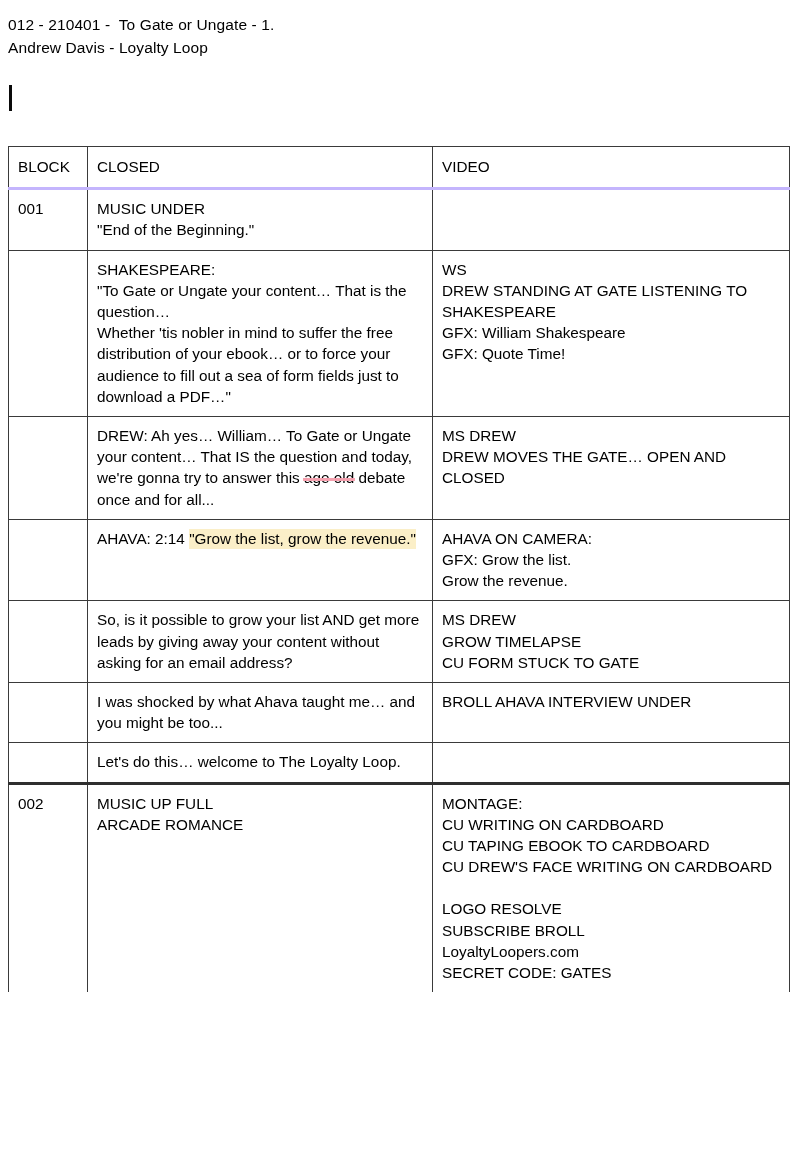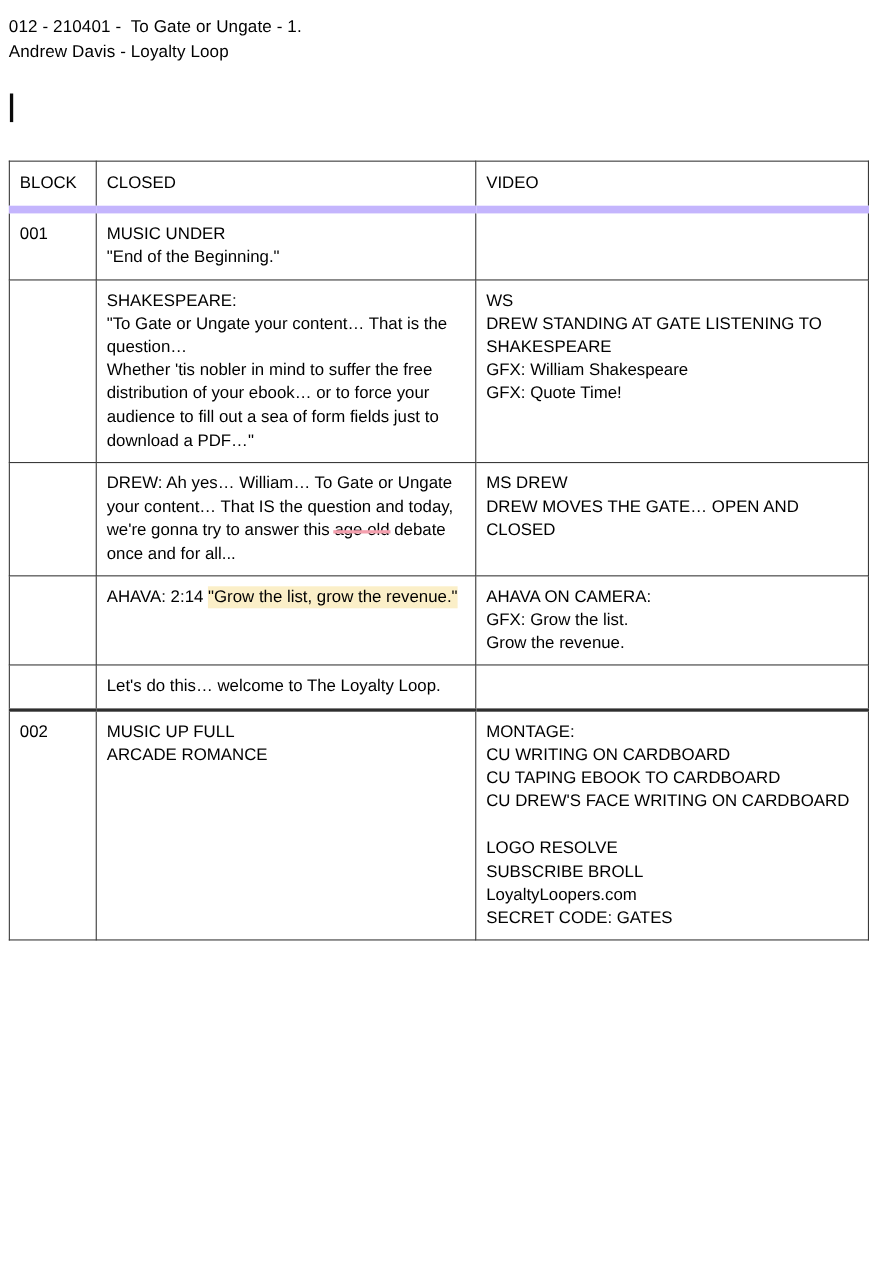--- a/index.html
+++ b/index.html
@@ -73,21 +73,21 @@
   
   .sheet {
     border: 1px solid #2b2b2b;
   }
 
   .hdr td {
     padding-top: 9px;
     padding-bottom: 10px;
   }
   
-  .hdr td { border-bottom: 7px solid #c4b5fd; }
+  .hdr td { border-bottom: 3px solid #c4b5fd; }
   tr.thick-top > td { border-top: 3px solid #2f2f2f; }
 
   .cell-text {
     white-space: pre-wrap;
     word-wrap: break-word;
   }
 
   
   .hl {
     background: #fbefc8;
@@ -165,21 +165,33 @@
 
 
       <tr>
         <td></td>
         <td class="cell-text"><span>AHAVA: 2:14 </span><span class="hl">"Grow the list, grow the revenue."</span></td>
         <td class="cell-text">AHAVA ON CAMERA:
 GFX: Grow the list.
 Grow the revenue.</td>
       </tr>
 
-
+      <tr>
+        <td></td>
+        <td class="cell-text">So, is it possible to grow your list AND get more leads by giving away your content without asking for an email address?</td>
+        <td class="cell-text">MS DREW
+GROW TIMELAPSE
+CU FORM STUCK TO GATE</td>
+      </tr>
+
+      <tr>
+        <td></td>
+        <td class="cell-text tall-pad">I was shocked by what Ahava taught me… and you might be too...</td>
+        <td class="cell-text">BROLL AHAVA INTERVIEW UNDER</td>
+      </tr>
 
       <tr>
         <td></td>
         <td class="cell-text">Let's do this… welcome to The Loyalty Loop.</td>
         <td class="cell-text"></td>
       </tr>
 
       <tr class="thick-top">
         <td>002</td>
         <td class="cell-text">MUSIC UP FULL

